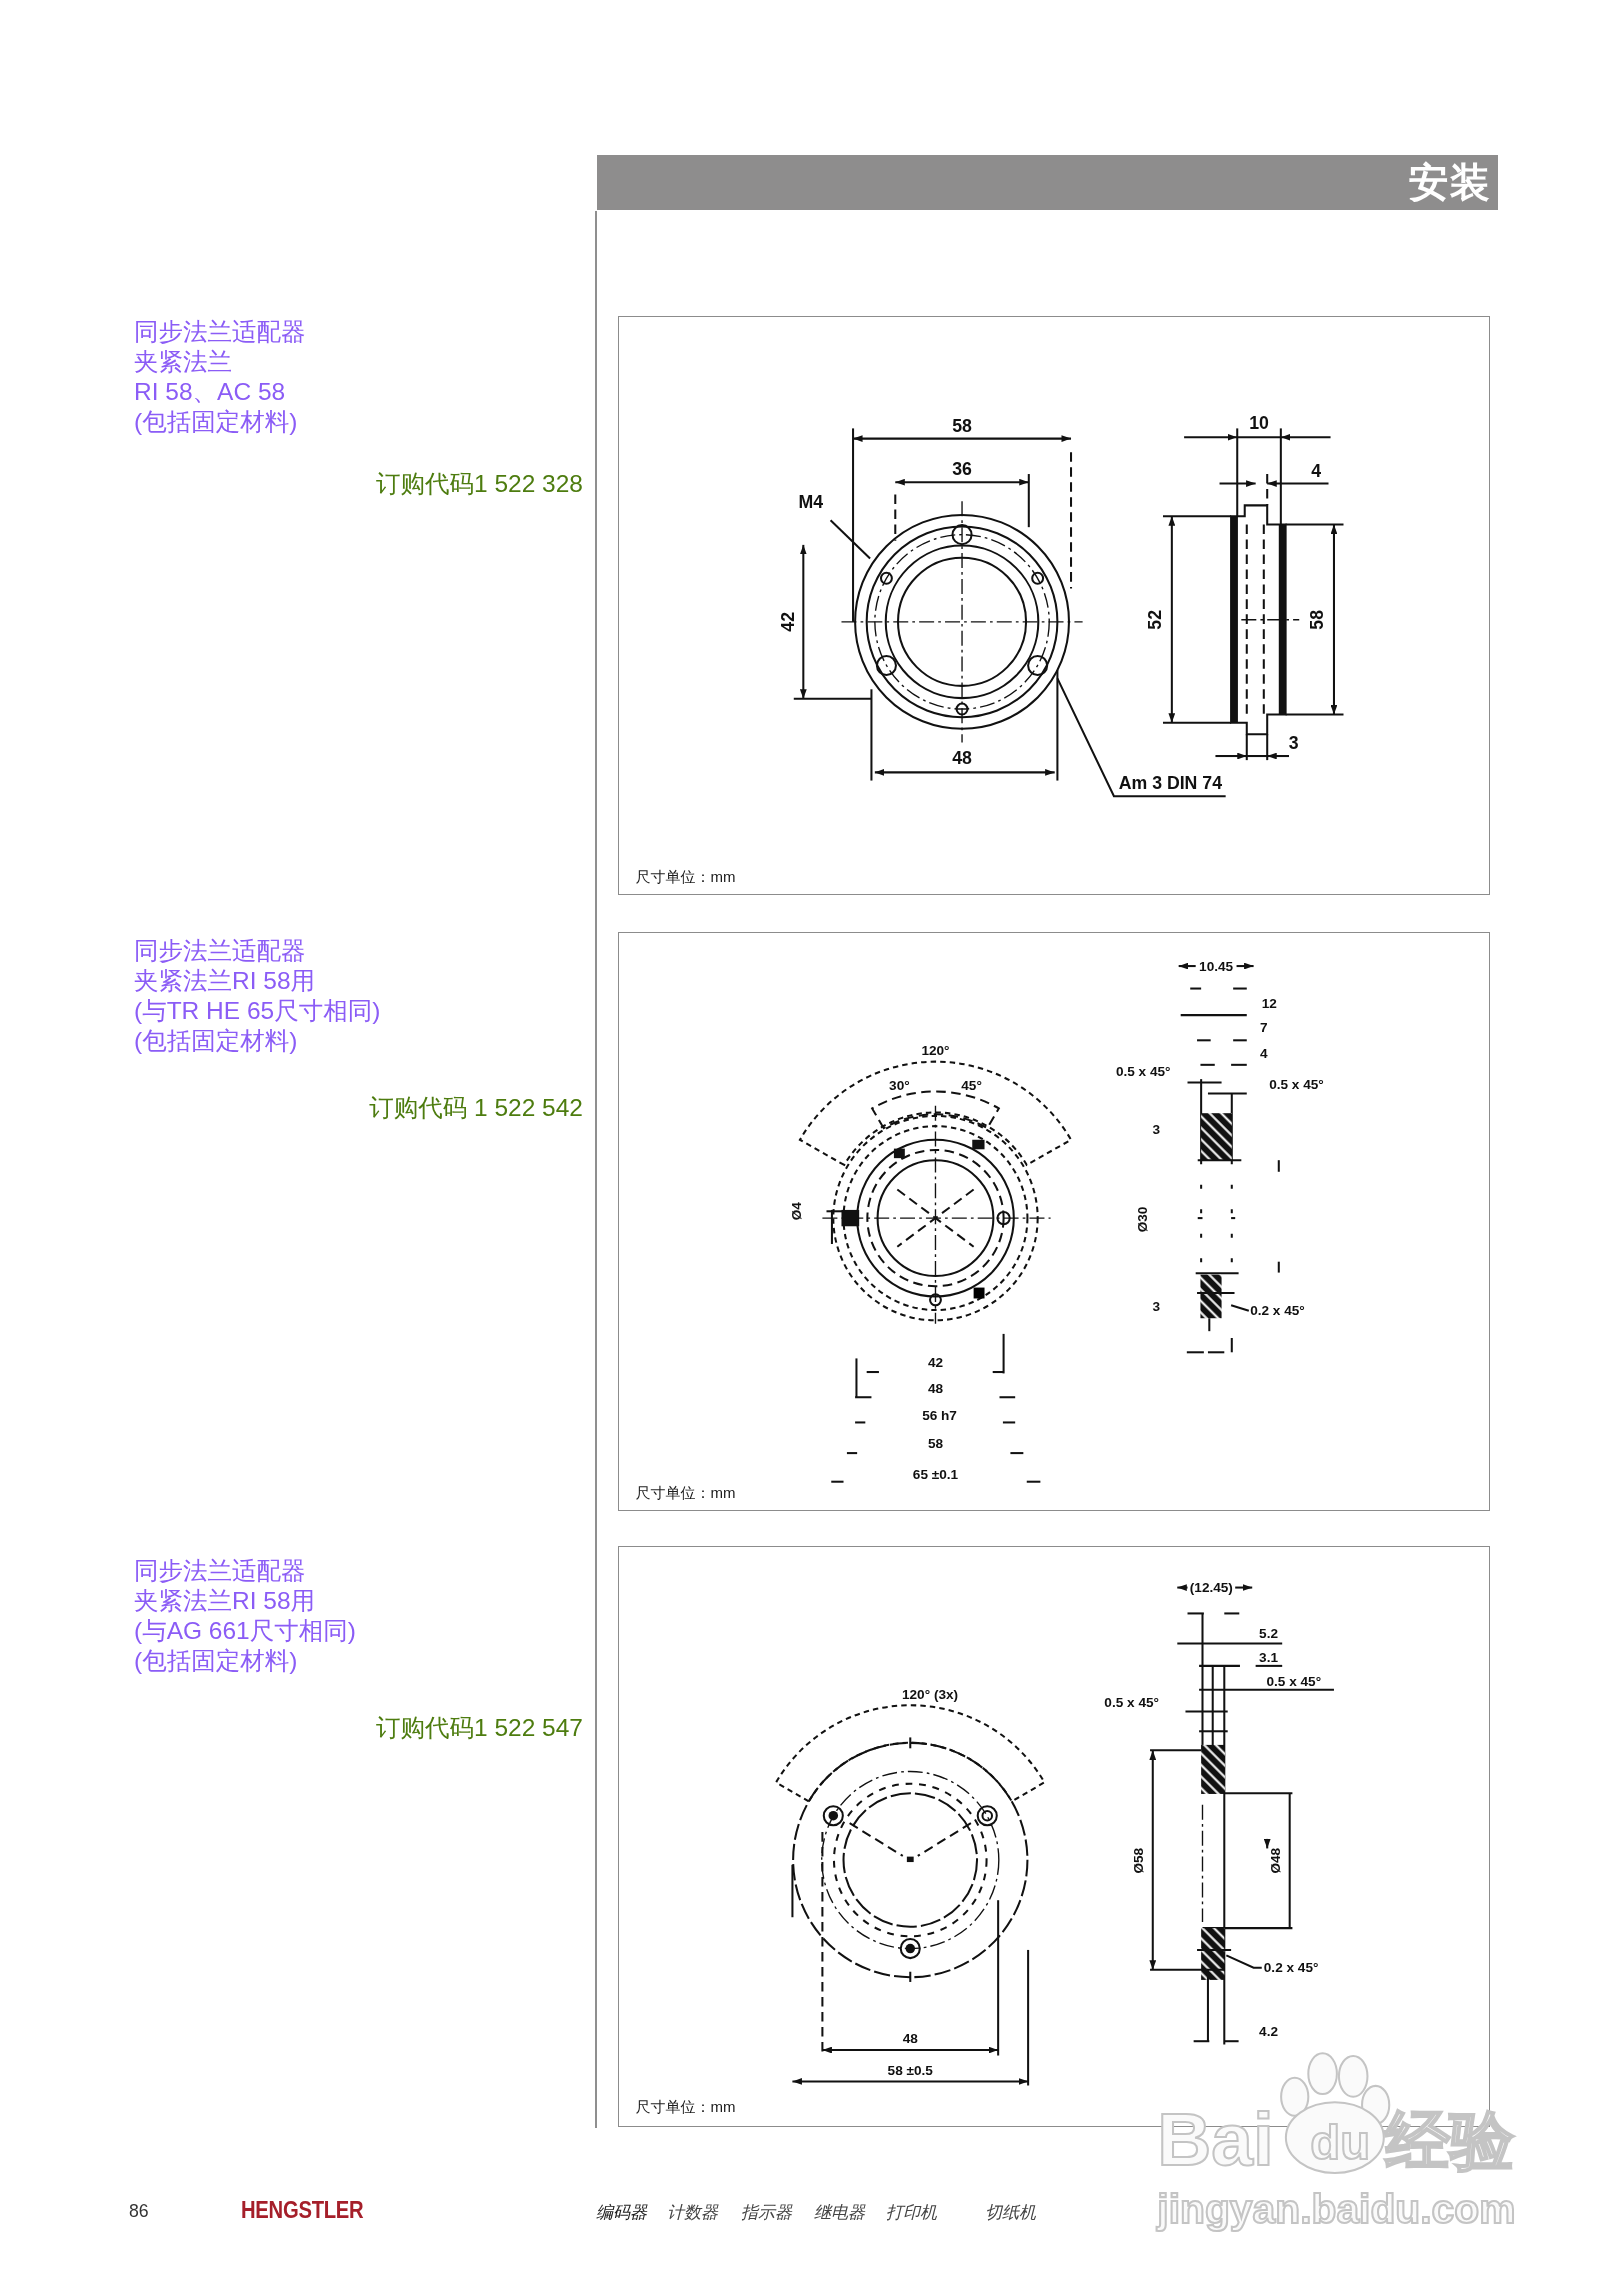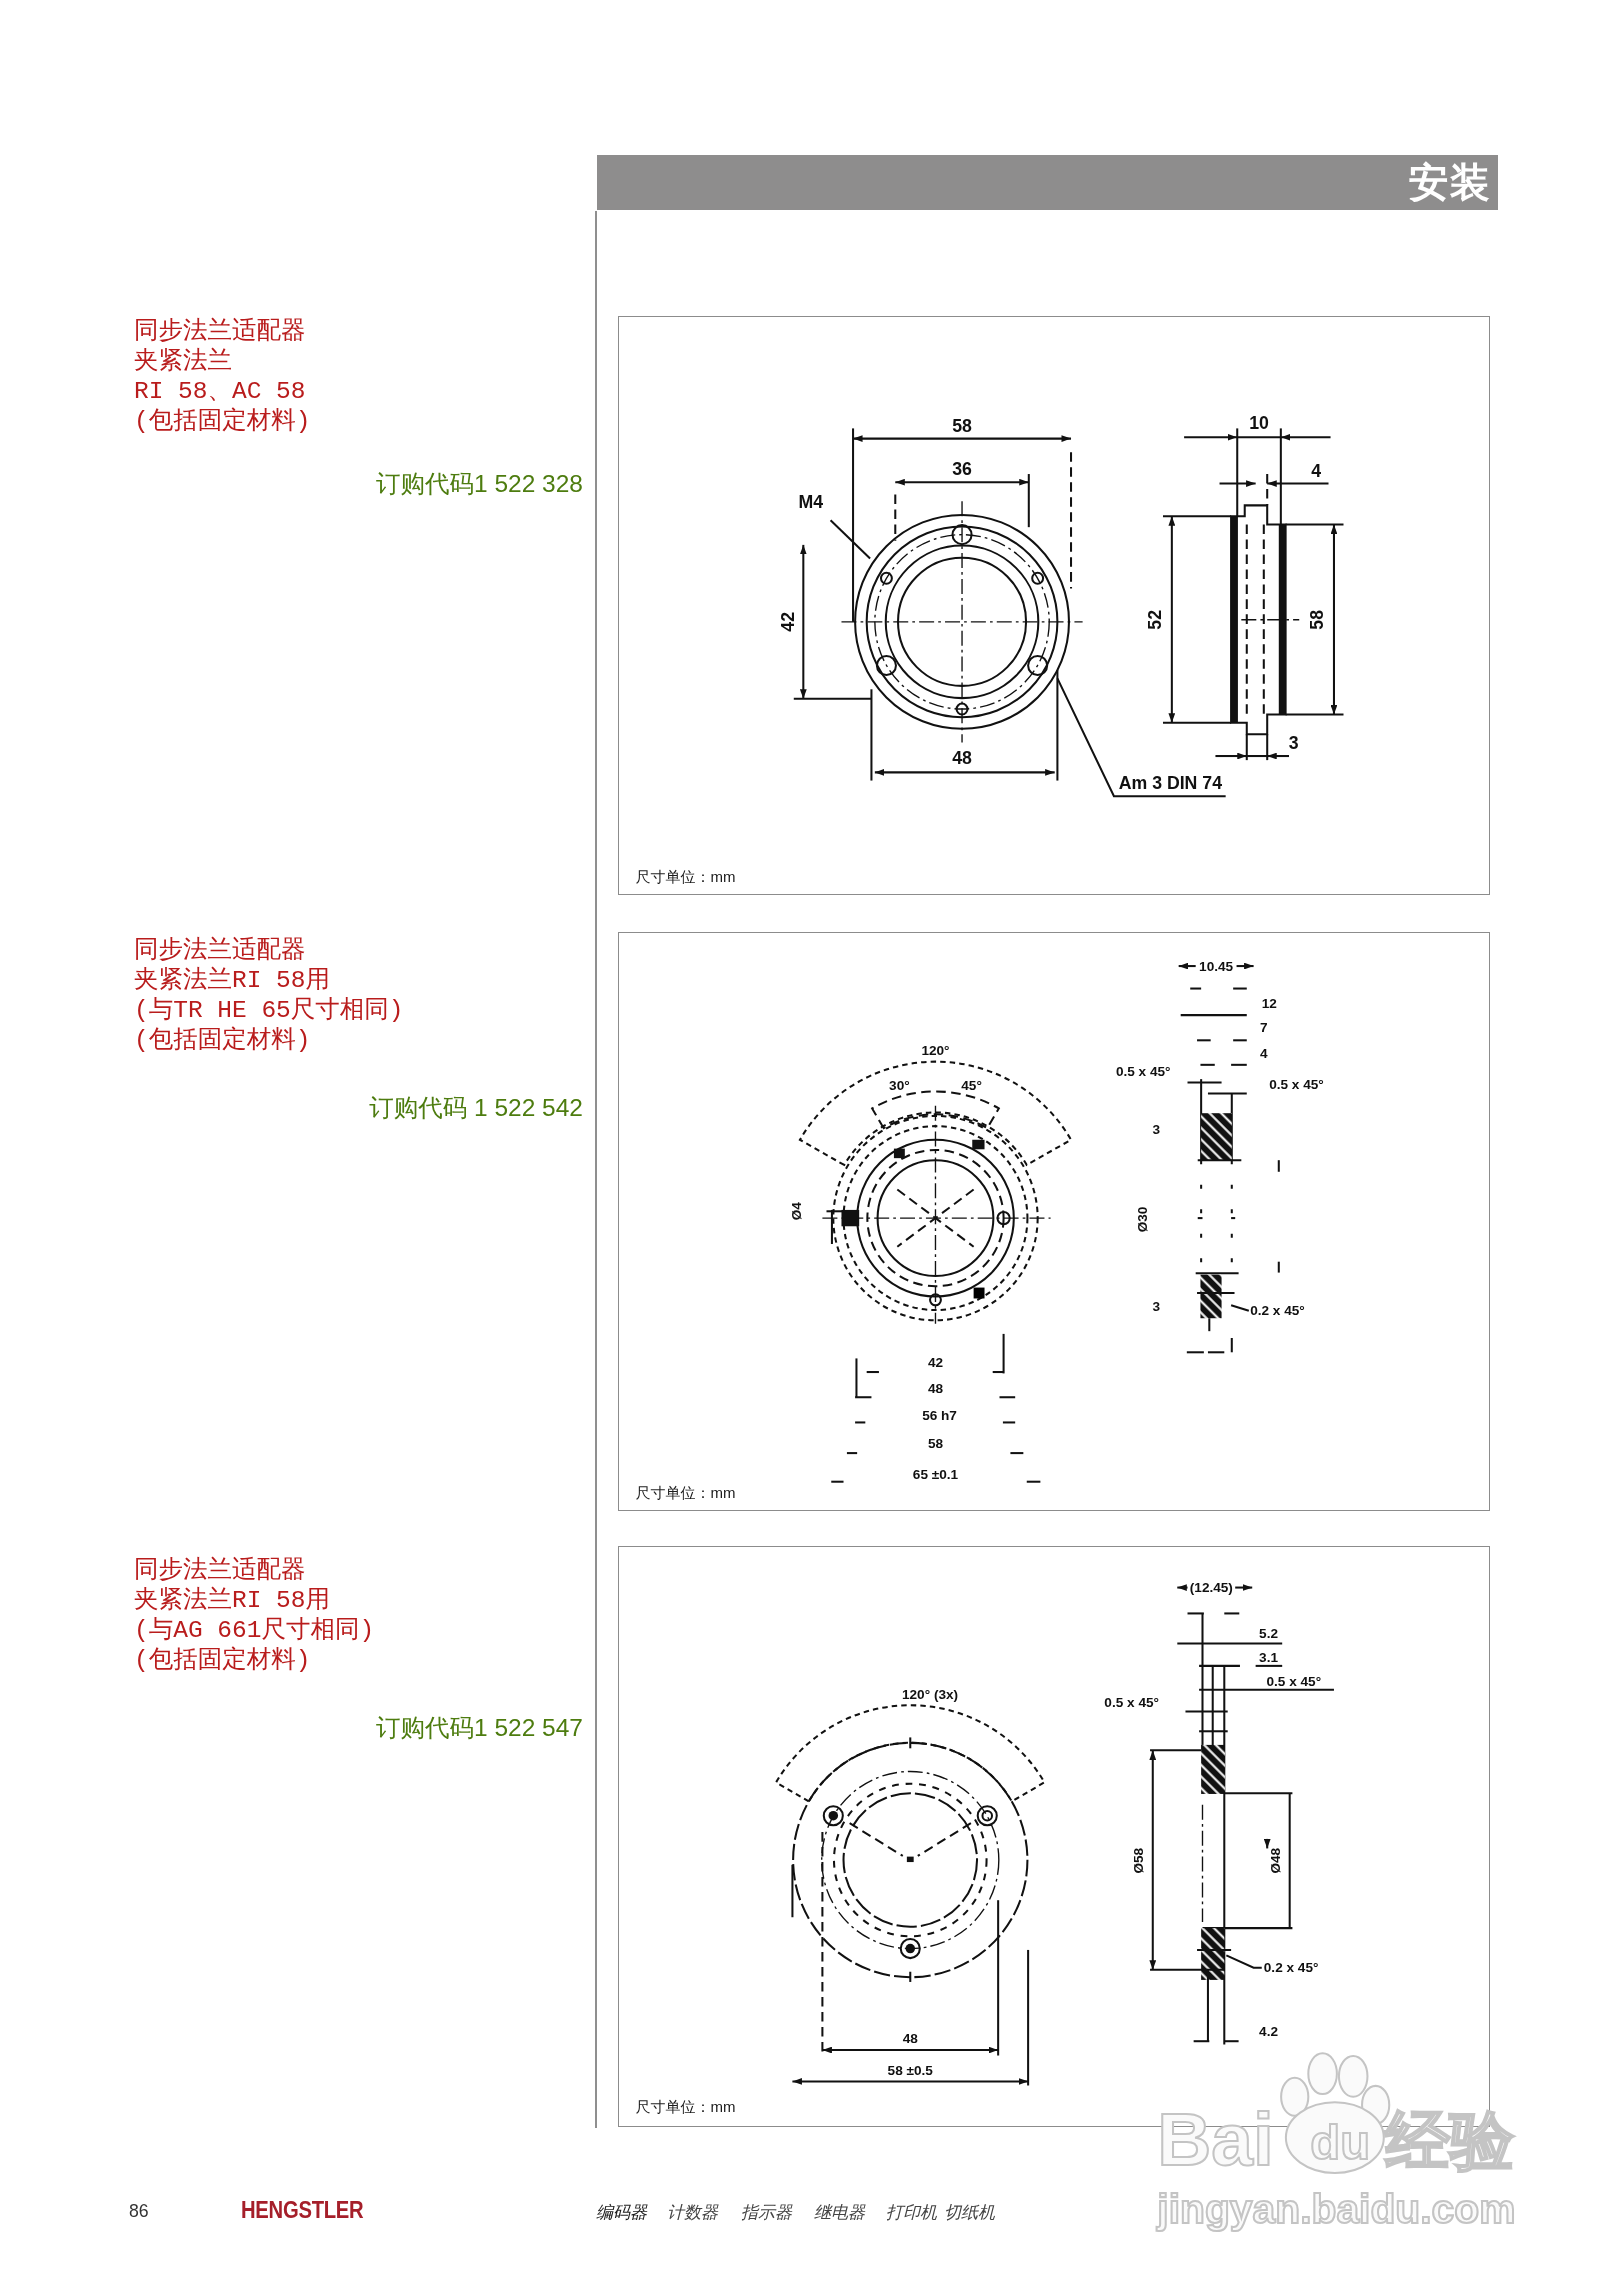--- a/index.html
+++ b/index.html
@@ -2,21 +2,21 @@
 <html style="font-size:11px"><head>
 <meta charset="utf-8">
 <style>
   html,body{margin:0;padding:0;background:#fff;}
   #page{position:relative;width:1623px;height:2295px;background:#fff;overflow:hidden;
         font-family:"Liberation Sans","DejaVu Sans",sans-serif;border-radius:23px;}
   .hdr-bar{position:absolute;left:597px;top:155px;width:901px;height:55px;background:#8e8d8d;}
   .hdr-title{position:absolute;right:6.8px;top:0;height:55px;line-height:55px;font-size:40px;
              font-weight:bold;color:#fff;letter-spacing:1.4px;}
   .vrule{position:absolute;left:595px;top:211px;width:2px;height:1917px;background:#8f8f8f;}
-  .sec-text{position:absolute;left:134px;font-size:24.5px;line-height:30px;color:#b91c1c;white-space:nowrap;font-family:Liberation Mono, monospace;}
+  .sec-text{position:absolute;left:134px;font-size:24.5px;line-height:30px;color:#8b5cf6;white-space:nowrap;}
   .order{position:absolute;right:1040px;font-size:24.5px;line-height:30px;color:#4d7c0f;white-space:nowrap;text-align:right;}
   .box{position:absolute;left:618px;width:872px;border:1.4px solid #8c8c8c;box-sizing:border-box;background:#fff;}
   .box svg{position:absolute;left:-1.4px;top:-1.4px;width:872px;height:579px;overflow:visible;}
   .unit{position:absolute;left:16.4px;top:551px;font-size:15px;line-height:17.7px;color:#1a1a1a;}
   .dw line,.dw path,.dw circle,.dw polyline,.dw polygon,.dw ellipse{stroke:#111;fill:none;stroke-width:3;}
   .dw .cl{stroke-dasharray:22 6 4 6;stroke-width:2;}
   .dw .dash{stroke-dasharray:14 8;}
   .dw .dot{stroke-dasharray:8 6;}
   .dw .solidfill{fill:#111;stroke:none;}
   .lbl{font-family:"Liberation Sans","DejaVu Sans",sans-serif;font-weight:bold;font-size:26px;fill:#111;}
@@ -315,21 +315,21 @@
     <div class="unit">尺寸单位：mm</div>
   </div>
 
   <div class="footer-num">86</div>
   <div class="brand">HENGSTLER</div>
   <span class="nav-item active" style="left:596px">编码器</span>
   <span class="nav-item" style="left:667px">计数器</span>
   <span class="nav-item" style="left:741px">指示器</span>
   <span class="nav-item" style="left:814px">继电器</span>
   <span class="nav-item" style="left:886px">打印机</span>
-  <span class="nav-item" style="left:944px">切纸机</span>
+  <span class="nav-item" style="left:985px">切纸机</span>
 
   <svg class="wm" viewBox="0 0 560 300">
     <g>
       <ellipse cx="209" cy="82" rx="20" ry="28"></ellipse>
       <ellipse cx="250" cy="48" rx="21" ry="30"></ellipse>
       <ellipse cx="295" cy="52" rx="21" ry="30"></ellipse>
       <ellipse cx="328" cy="94" rx="20" ry="28"></ellipse>
       <ellipse cx="268" cy="142" rx="72" ry="52"></ellipse>
     </g>
     <text x="7" y="182" font-size="110">Bai</text>

